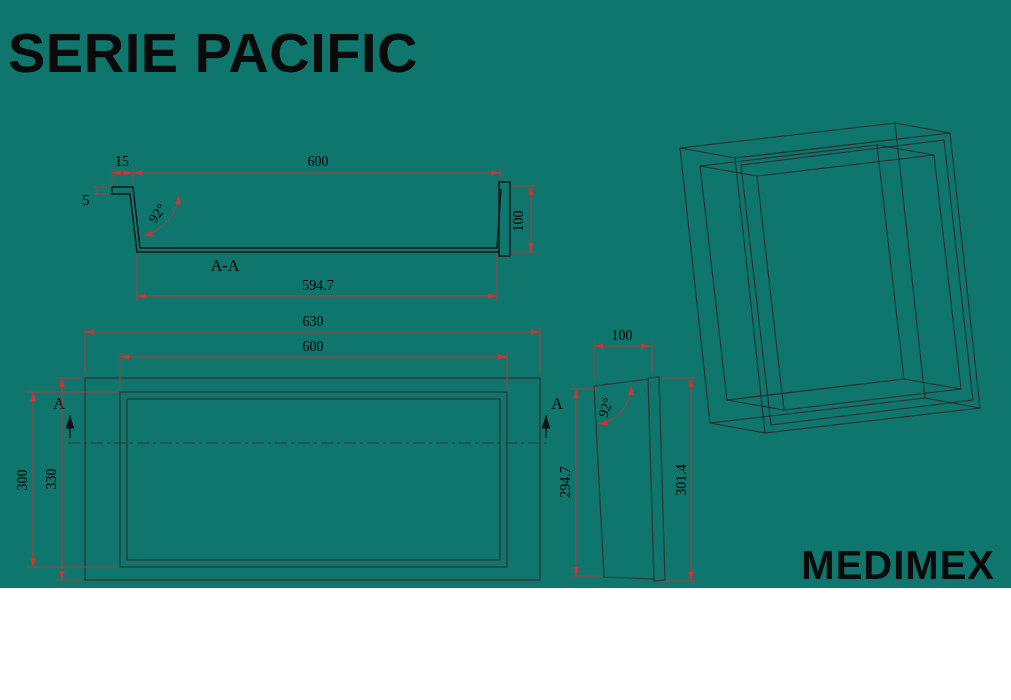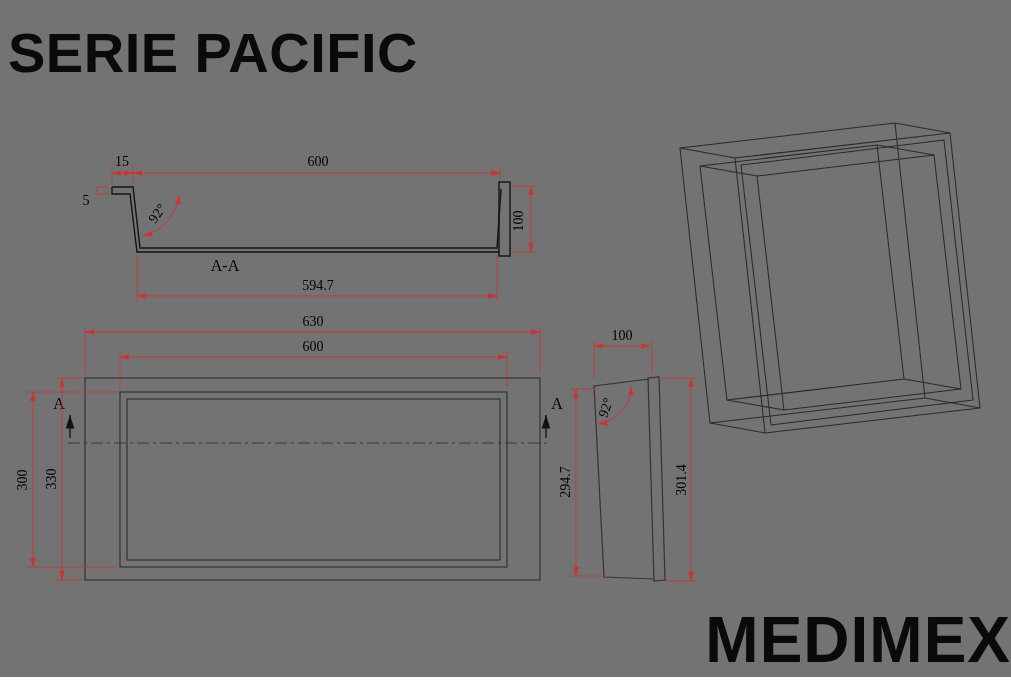--- a/index.html
+++ b/index.html
@@ -1,25 +1,25 @@
 <!DOCTYPE html>
 <html><head>
 <meta charset="utf-8">
 <style>
   html,body { margin:0; padding:0; background:#ffffff; }
   #canvas {
-    position:relative; width:1011px; height:677px; background:#737373;
+    position:relative; width:1011px; height:588px; background:#0f766e;
     overflow:hidden; font-family:"Liberation Sans", sans-serif;text-align:center;
   }
   .title {
     position:absolute; left:8px; top:20px; font-size:56px; font-weight:800;
     letter-spacing:0.5px; color:#0a0a0a; white-space:nowrap;
   }
   .brand {
-    position:absolute; right:0; bottom:0px; font-size:64px; font-weight:800;
+    position:absolute; right:16px; bottom:0px; font-size:40px; font-weight:800;
     letter-spacing:1px; color:#0a0a0a; white-space:nowrap;
   }
   svg { position:absolute; left:0; top:0; }
   svg text {
     font-family:"Liberation Serif", serif; font-size:14px; fill:#000000;
     text-anchor:middle;
   }
   svg text.atext { font-size:16px; }
   .obj  { stroke:#141414; stroke-width:1.4; fill:none; stroke-linejoin:miter; }
   .obj2 { stroke:#333333; stroke-width:1.2; fill:none; }

